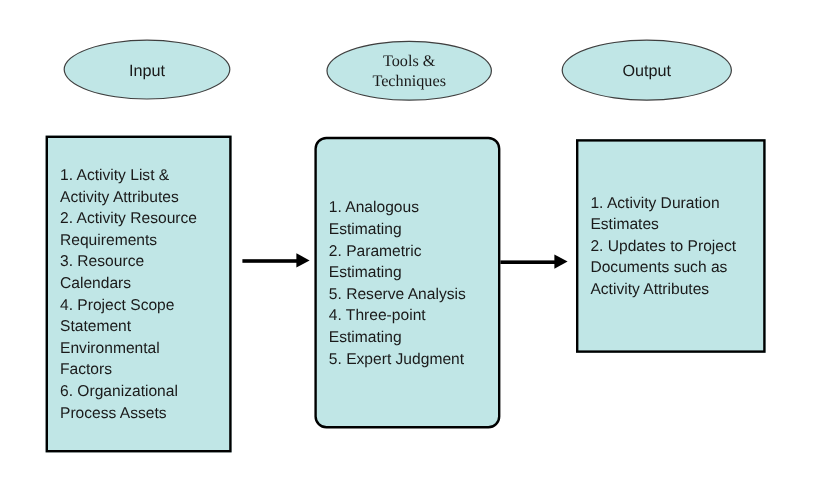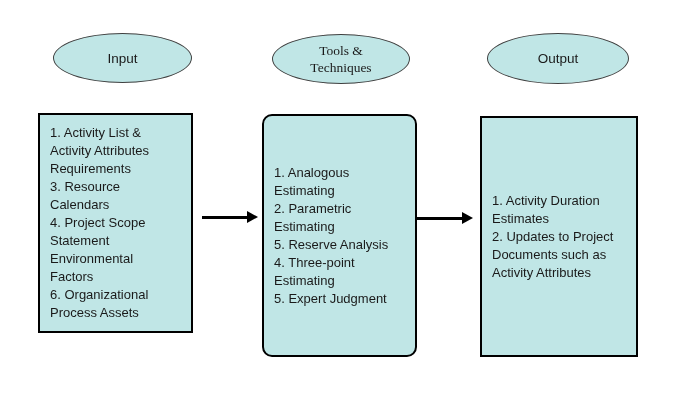--- a/index.html
+++ b/index.html
@@ -14,24 +14,24 @@
   }
   .box{
     position:absolute;background:#c0e6e6;border:2px solid #000000;box-sizing:border-box;
     display:flex;flex-direction:column;justify-content:center;
     font-size:13px;line-height:18px;padding:4px 6px 4px 10px;
   }
   .box div{white-space:nowrap;}
   .ellipse div{white-space:nowrap;}
   .ellipse-input{left:53px;top:33px;width:137px;height:48px;}
   .ellipse-tools{left:272px;top:34px;width:136px;height:48px;font-family:Liberation Serif, serif;}
-  .ellipse-output{left:487px;top:33px;width:140px;height:49px;}
-  .box-input{left:38px;top:113px;width:155px;height:220px;}
+  .ellipse-output{left:468px;top:33px;width:140px;height:49px;}
+  .box-input{left:38px;top:113px;width:155px;height:264px;}
   .box-tools{left:262px;top:114px;width:155px;height:243px;border-radius:10px;}
-  .box-output{left:480px;top:116px;width:158px;height:241px;}
+  .box-output{left:480px;top:116px;width:158px;height:178px;}
   .arrow{position:absolute;width:56px;height:13px;}
   .arrow-1{left:202px;top:211px;}
   .arrow-2{left:417px;top:212px;}
   .arrow .shaft{position:absolute;left:0;top:5px;width:46px;height:3px;background:#000000;}
   .arrow .head{
     position:absolute;right:0;top:0;width:0;height:0;
     border-top:6.5px solid transparent;border-bottom:6.5px solid transparent;
     border-left:11px solid #000000;
   }
 </style>
@@ -49,20 +49,21 @@
       <div>Techniques</div>
     </div>
 
   <div class="ellipse ellipse-output">
       <div>Output</div>
     </div>
 
   <div class="box box-input">
       <div>1. Activity List &amp;</div>
       <div>Activity Attributes</div>
+      <div>2. Activity Resource</div>
       <div>Requirements</div>
       <div>3. Resource</div>
       <div>Calendars</div>
       <div>4. Project Scope</div>
       <div>Statement</div>
       <div>Environmental</div>
       <div>Factors</div>
       <div>6. Organizational</div>
       <div>Process Assets</div>
     </div>

